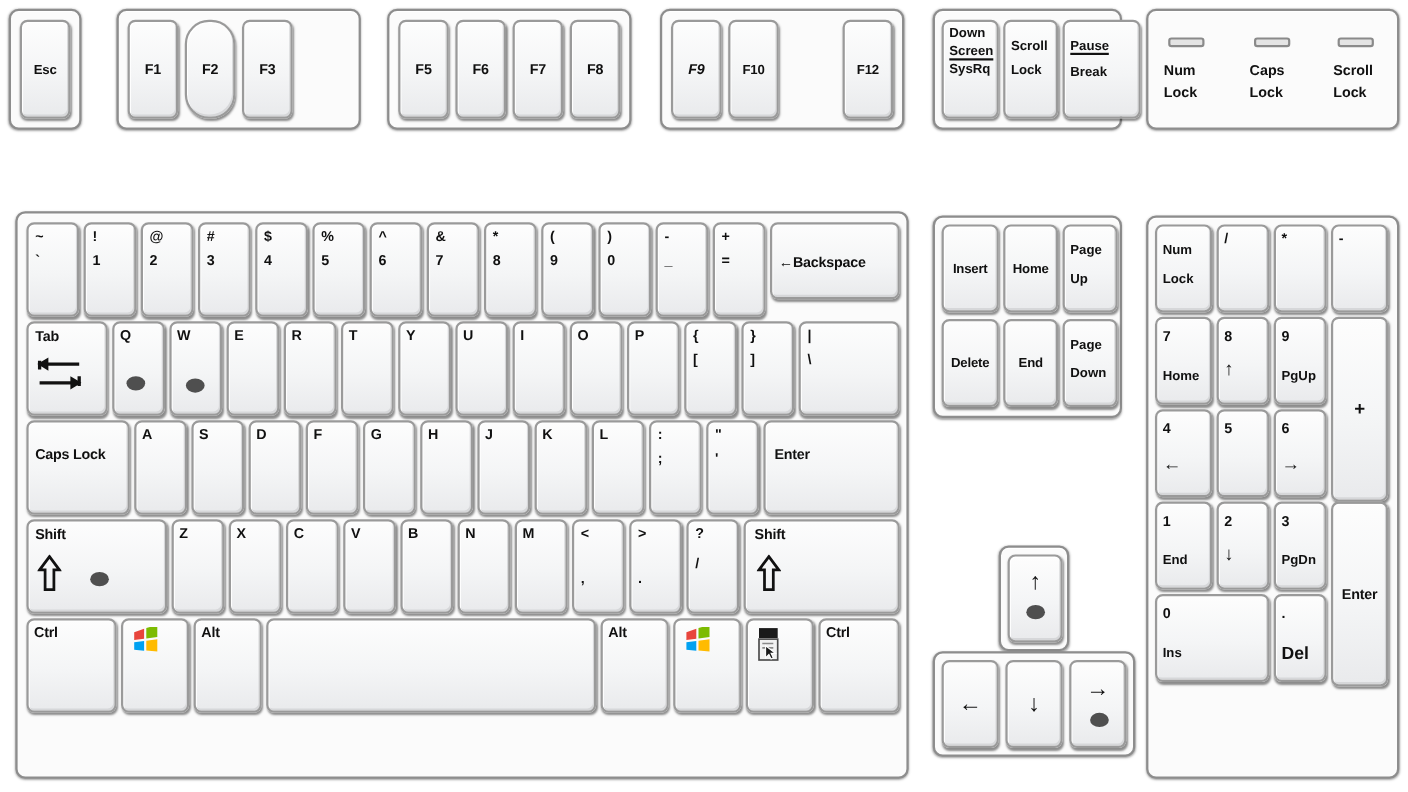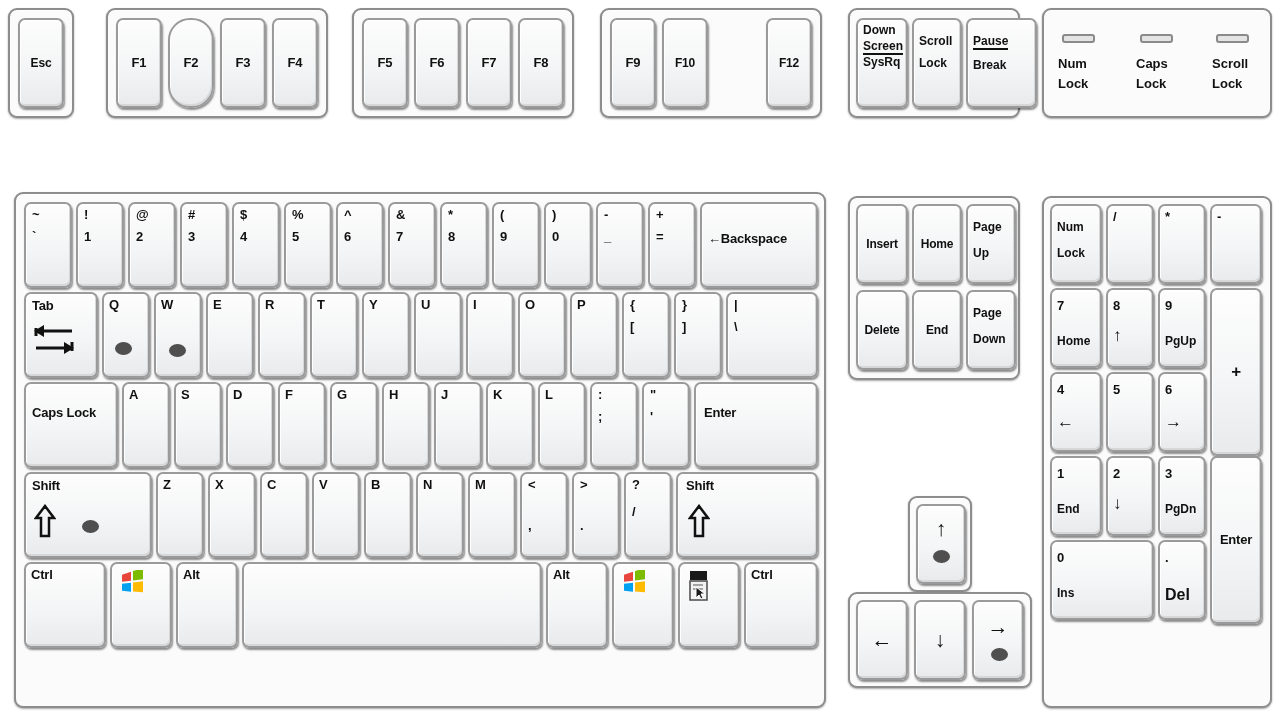--- a/index.html
+++ b/index.html
@@ -101,42 +101,39 @@
   <div class="group" style="left:106px;top:8px;width:222px;height:110px;">
     <div class="key ctr" style="left:8px;top:8px;width:46px;height:90px;">
         <span class="lbl">F1</span>
       </div>
     <div class="key ctr" style="left:60px;top:8px;width:46px;height:90px;border-radius:22px;">
         <span class="lbl">F2</span>
       </div>
     <div class="key ctr" style="left:112px;top:8px;width:46px;height:90px;">
         <span class="lbl">F3</span>
       </div>
-    <div class="key ctr" style="left:164px;top:8px;width:46px;height:90px;">
-        <span class="lbl">F4</span>
-      </div>
   </div>
 
   <div class="group" style="left:352px;top:8px;width:222px;height:110px;">
     <div class="key ctr" style="left:8px;top:8px;width:46px;height:90px;">
         <span class="lbl">F5</span>
       </div>
     <div class="key ctr" style="left:60px;top:8px;width:46px;height:90px;">
         <span class="lbl">F6</span>
       </div>
     <div class="key ctr" style="left:112px;top:8px;width:46px;height:90px;">
         <span class="lbl">F7</span>
       </div>
     <div class="key ctr" style="left:164px;top:8px;width:46px;height:90px;">
         <span class="lbl">F8</span>
       </div>
   </div>
 
   <div class="group" style="left:600px;top:8px;width:222px;height:110px;">
-    <div class="key ctr" style="left:8px;top:8px;width:46px;height:90px;">
+    <div class="key ctr" style="left:8px;top:8px;width:46px;height:90px;font-style:italic;">
         <span class="lbl">F9</span>
       </div>
     <div class="key ctr small" style="left:60px;top:8px;width:46px;height:90px;">
         <span class="lbl">F10</span>
       </div>
     <div class="key ctr small" style="left:164px;top:8px;width:46px;height:90px;">
         <span class="lbl">F12</span>
       </div>
   </div>
 
@@ -214,21 +211,21 @@
         <span class="lo">0</span>
       </div>
     <div class="key two" style="left:580px;top:8px;width:48px;height:86px;">
         <span class="up">-</span>
         <span class="lo">_</span>
       </div>
     <div class="key two" style="left:632px;top:8px;width:48px;height:86px;">
         <span class="up">+</span>
         <span class="lo">=</span>
       </div>
-    <div class="key ctrl-l" style="left:684px;top:8px;width:118px;height:86px;">
+    <div class="key ctrl-l" style="left:684px;top:8px;width:118px;height:70px;">
         <span class="lbl" style="top:28px;transform:none;left:6px;">←Backspace</span>
       </div>
 
     <div class="key" style="left:8px;top:98px;width:74px;height:86px;">
       <span class="lbl" style="left:6px;top:5px;">Tab</span>
       <svg width="44" height="34" style="position:absolute;left:6px;top:28px;">
         <line x1="6" y1="9" x2="40" y2="9" stroke="#111" stroke-width="3"></line>
         <polygon points="2,9 12,3 12,15" fill="#111"></polygon>
         <line x1="4" y1="26" x2="38" y2="26" stroke="#111" stroke-width="3"></line>
         <polygon points="42,26 32,20 32,32" fill="#111"></polygon>

